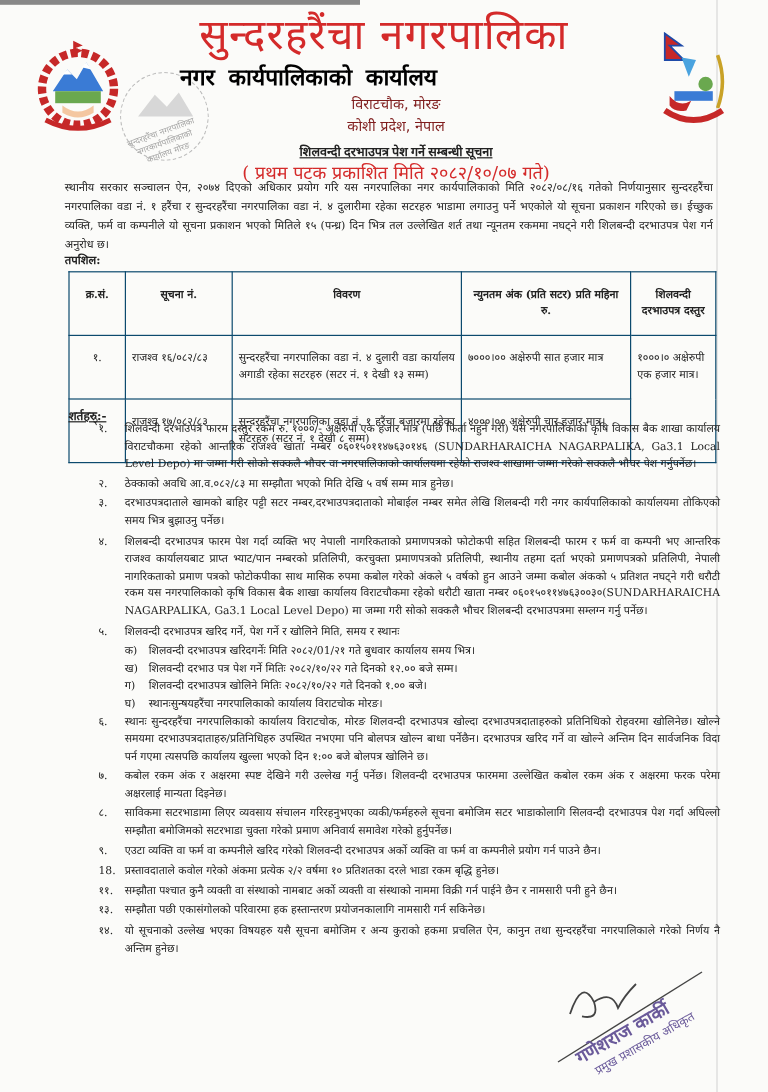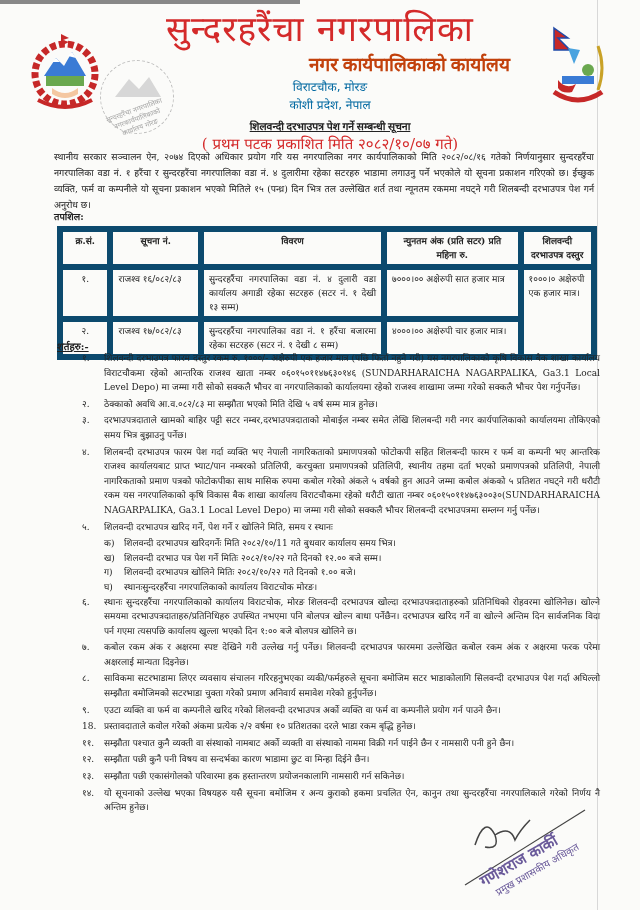--- a/index.html
+++ b/index.html
@@ -7,31 +7,31 @@
          font-family:"DejaVu Serif", serif; color:#222; }
   .topbar { position:absolute; left:0; top:0; width:300px; height:4px; background:#888; }
   .vline { position:absolute; left:597px; top:0; width:1px; height:910px; background:#d8d8d8; }
   .emblem-left { position:absolute; left:30px; top:32px; width:70px; height:80px; }
   .emblem-right { position:absolute; left:548px; top:18px; width:60px; height:92px; }
   .stamp { position:absolute; left:100px; top:60px; width:72px; height:72px; border-radius:50%;
            border:1px dashed #aaa; opacity:.75; }
   .stamp-text { position:absolute; left:0; right:0; top:44px; font-size:7px; color:#888; text-align:center; transform:rotate(-20deg); }
   .title { position:absolute; left:150px; top:4px; width:340px; text-align:center; color:#d42a2a;
            font-family:"DejaVu Sans", sans-serif; font-weight:normal; font-size:35px; letter-spacing:1px; }
-  .subtitle { position:absolute; left:150px; top:51px; width:360px; text-align:right; color:#c2410c;
-              font-family:Liberation Serif, serif; font-weight:bold; font-size:19px; }
-  .addr1, .addr2 { position:absolute; left:150px; width:360px; text-align:center; color:#0369a1;
+  .subtitle { position:absolute; left:150px; top:51px; width:360px; text-align:left; color:#000000;
+              font-family:Liberation Mono, monospace; font-weight:bold; font-size:19px; }
+  .addr1, .addr2 { position:absolute; left:150px; width:360px; text-align:center; color:#7f1d1d;
                    font-family:"DejaVu Sans", sans-serif; font-size:12px; }
   .addr1 { top:78px; } .addr2 { top:96px; }
   .notice-title { position:absolute; left:180px; top:119px; width:300px; text-align:center; font-weight:bold; font-size:10.5px; text-decoration:underline;font-family:Liberation Serif, serif; }
   .first-pub { position:absolute; left:180px; top:133px; width:300px; text-align:center; color:#d42a2a; font-size:15px; }
   .intro { position:absolute; left:54px; top:149px; width:540px; font-size:9.2px; line-height:16px; text-align:justify; }
   .tapsil { position:absolute; left:54px; top:210px; font-size:9.5px; font-weight:bold; }
   table.sched { position:absolute; left:57px; top:226px; width:540px; border-collapse:collapse; font-size:9px; }
-  table.sched td, table.sched th { border:6px solid #0c4a6e; padding:2px 5px; vertical-align:top; line-height:14px; }
+  table.sched td, table.sched th { border:1px solid #0c4a6e; padding:12px 5px; vertical-align:top; line-height:14px; }
   table.sched th { font-weight:bold; text-align:center; }
   .cond-head { position:absolute; left:57px; top:339px; font-size:10px; font-weight:bold; text-decoration:underline; }
   .conds { position:absolute; left:82px; top:351px; width:518px; font-size:9px; line-height:14.6px; }
   .cond { display:flex; margin-bottom:2px; }
   .cond .num { width:22px; flex:none; }
   .cond .txt { flex:1; text-align:justify; }
   .sub { display:flex; margin-left:22px; }
   .sub .num { width:20px; flex:none; }
   .sign { position:absolute; left:455px; top:805px; width:140px; height:90px; }
   .sign-name { position:absolute; left:475px; top:850px; transform:rotate(-30deg); color:#6a5a9a; font-size:15px; font-weight:bold; font-family:"DejaVu Sans", sans-serif; }
@@ -124,33 +124,33 @@
   <div class="cond">
       <span class="num">४.</span>
       <span class="txt">शिलबन्दी दरभाउपत्र फारम पेश गर्दा व्यक्ति भए नेपाली नागरिकताको प्रमाणपत्रको फोटोकपी सहित शिलबन्दी फारम र फर्म वा कम्पनी भए आन्तरिक राजश्व कार्यालयबाट प्राप्त भ्याट/पान नम्बरको प्रतिलिपी, करचुक्ता प्रमाणपत्रको प्रतिलिपी, स्थानीय तहमा दर्ता भएको प्रमाणपत्रको प्रतिलिपी, नेपाली नागरिकताको प्रमाण पत्रको फोटोकपीका साथ मासिक रुपमा कबोल गरेको अंकले ५ वर्षको हुन आउने जम्मा कबोल अंकको ५ प्रतिशत नघट्ने गरी धरौटी रकम यस नगरपालिकाको कृषि विकास बैक शाखा कार्यालय विराटचौकमा रहेको धरौटी खाता नम्बर ०६०१५०११४७६३००३०(SUNDARHARAICHA NAGARPALIKA, Ga3.1 Local Level Depo) मा जम्मा गरी सोको सक्कलै भौचर शिलबन्दी दरभाउपत्रमा सम्लग्न गर्नु पर्नेछ।</span>
     </div>
   <div class="cond">
       <span class="num">५.</span>
       <span class="txt">शिलवन्दी दरभाउपत्र खरिद गर्ने, पेश गर्ने र खोलिने मिति, समय र स्थानः</span>
     </div>
   <div class="sub">
       <span class="num">क)</span>
-      <span class="txt">शिलवन्दी दरभाउपत्र खरिदगर्नेः मिति २०८२/१०/11 गते बुधवार कार्यालय समय भित्र।</span>
+      <span class="txt">शिलवन्दी दरभाउपत्र खरिदगर्नेः मिति २०८२/01/२१ गते बुधवार कार्यालय समय भित्र।</span>
     </div>
   <div class="sub">
       <span class="num">ख)</span>
       <span class="txt">शिलवन्दी दरभाउ पत्र पेश गर्ने मितिः २०८२/१०/२२ गते दिनको १२.०० बजे सम्म।</span>
     </div>
   <div class="sub">
       <span class="num">ग)</span>
       <span class="txt">शिलवन्दी दरभाउपत्र खोलिने मितिः २०८२/१०/२२ गते दिनको १.०० बजे।</span>
     </div>
   <div class="sub">
       <span class="num">घ)</span>
-      <span class="txt">स्थानःसुन्दरहरैंचा नगरपालिकाको कार्यालय विराटचोक मोरङ।</span>
+      <span class="txt">स्थानःसुन्षयहरैंचा नगरपालिकाको कार्यालय विराटचोक मोरङ।</span>
     </div>
   <div class="cond">
       <span class="num">६.</span>
       <span class="txt">स्थानः सुन्दरहरैंचा नगरपालिकाको कार्यालय विराटचोक, मोरङ शिलवन्दी दरभाउपत्र खोल्दा दरभाउपत्रदाताहरुको प्रतिनिधिको रोहवरमा खोलिनेछ। खोल्ने समयमा दरभाउपत्रदाताहरु/प्रतिनिधिहरु उपस्थित नभएमा पनि बोलपत्र खोल्न बाधा पर्नेछैन। दरभाउपत्र खरिद गर्ने वा खोल्ने अन्तिम दिन सार्वजनिक विदा पर्न गएमा त्यसपछि कार्यालय खुल्ला भएको दिन १:०० बजे बोलपत्र खोलिने छ।</span>
     </div>
   <div class="cond">
       <span class="num">७.</span>
       <span class="txt">कबोल रकम अंक र अक्षरमा स्पष्ट देखिने गरी उल्लेख गर्नु पर्नेछ। शिलवन्दी दरभाउपत्र फारममा उल्लेखित कबोल रकम अंक र अक्षरमा फरक परेमा अक्षरलाई मान्यता दिइनेछ।</span>
     </div>
   <div class="cond">
@@ -163,24 +163,20 @@
     </div>
   <div class="cond">
       <span class="num">18.</span>
       <span class="txt">प्रस्तावदाताले कवोल गरेको अंकमा प्रत्येक २/२ वर्षमा १० प्रतिशतका दरले भाडा रकम बृद्धि हुनेछ।</span>
     </div>
   <div class="cond">
       <span class="num">११.</span>
       <span class="txt">सम्झौता पश्चात कुनै व्यक्ती वा संस्थाको नामबाट अर्को व्यक्ती वा संस्थाको नाममा विक्री गर्न पाईने छैन र नामसारी पनी हुने छैन।</span>
     </div>
   <div class="cond">
-      <span class="num">१२.</span>
-      <span class="txt">सम्झौता पछी कुनै पनी विषय वा सन्दर्भका कारण भाडामा छुट वा मिन्हा दिईने छैन।</span>
-    </div>
-  <div class="cond">
       <span class="num">१३.</span>
       <span class="txt">सम्झौता पछी एकासंगोलको परिवारमा हक हस्तान्तरण प्रयोजनकालागि नामसारी गर्न सकिनेछ।</span>
     </div>
   <div class="cond">
       <span class="num">१४.</span>
       <span class="txt">यो सूचनाको उल्लेख भएका विषयहरु यसै सूचना बमोजिम र अन्य कुराको हकमा प्रचलित ऐन, कानुन तथा सुन्दरहरैंचा नगरपालिकाले गरेको निर्णय नै अन्तिम हुनेछ।</span>
     </div>
 </div>
 
 <svg class="sign" viewBox="0 0 140 90">

